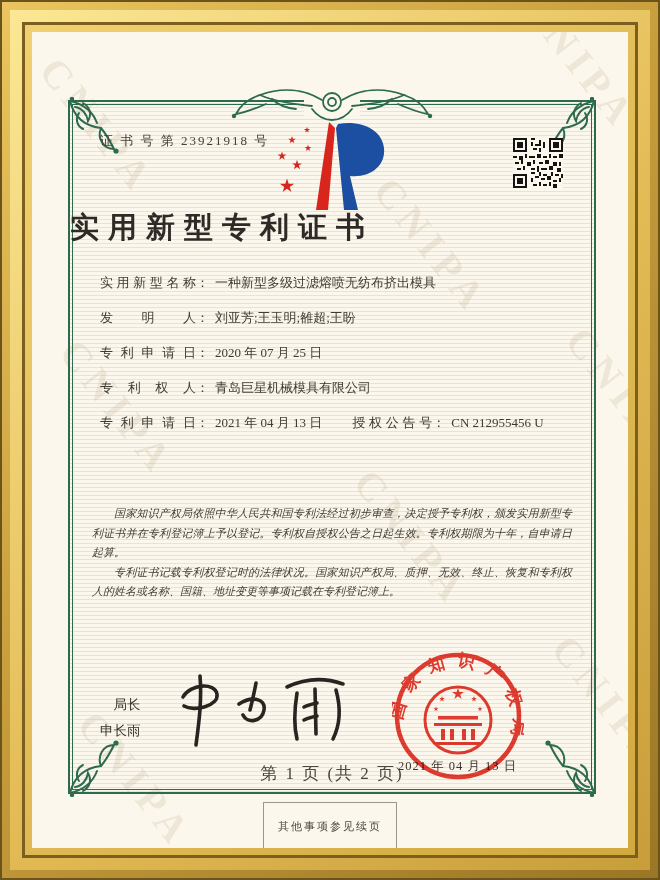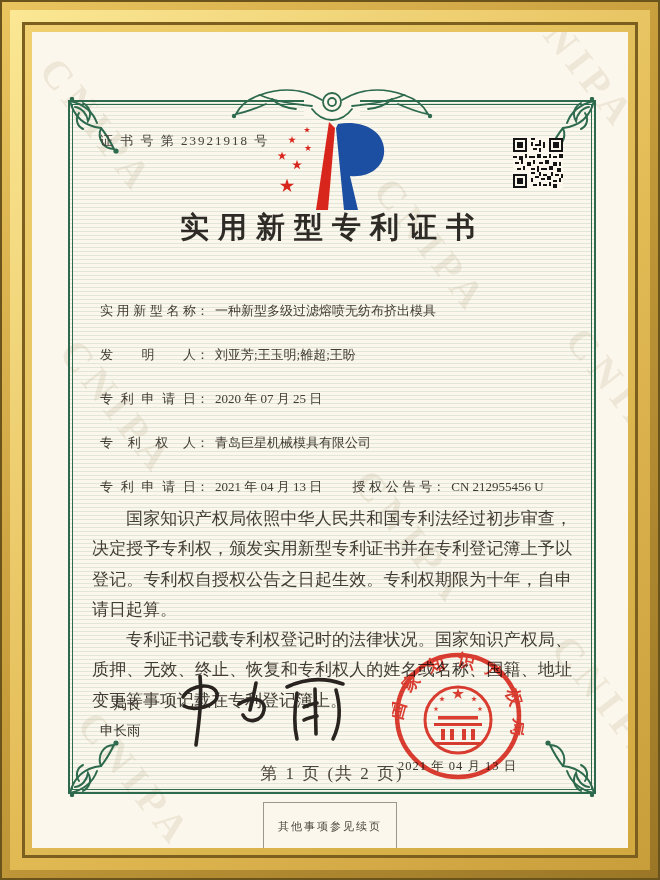--- a/index.html
+++ b/index.html
@@ -26,32 +26,32 @@
   .corner{position:absolute;width:62px;height:62px;}
   .c-bl{left:-5px;bottom:-5px;}
   .c-br{right:-5px;bottom:-5px;transform:scaleX(-1);}
   .c-tl{left:-5px;top:-5px;transform:scaleY(-1);}
   .c-tr{right:-5px;top:-5px;transform:scale(-1,-1);}
   .content{position:absolute;inset:0;}
   
   .certno{position:absolute;left:30px;top:30px;font-size:13px;letter-spacing:2px;color:#45403a;}
   .logo{position:absolute;left:196px;top:16px;}
   .qr{position:absolute;left:443px;top:36px;}
-  .title{position:absolute;left:0;right:0;top:106px;text-align:center;font-size:29px;
+  .title{position:absolute;left:0;right:0;top:106px;font-size:29px;
          font-weight:bold;letter-spacing:9px;color:#2e2a26;}
   
   .fields{position:absolute;left:30px;right:24px;top:172px;font-size:13px;color:#3f3a33;}
-  .frow{height:16px;margin-bottom:19px;white-space:nowrap;margin-top:28px;}
+  .frow{height:16px;margin-bottom:19px;white-space:nowrap;}
   .lbl{display:inline-block;width:96px;text-align:justify;text-align-last:justify;vertical-align:top;}
   .lbl2{display:inline-block;width:80px;text-align:justify;text-align-last:justify;vertical-align:top;font-family:Liberation Serif, serif;}
   .colon{display:inline-block;margin-right:6px;}
   .gsep{display:inline-block;width:30px;}
   
-  .paras{position:absolute;left:22px;right:22px;top:402px;font-size:17px;line-height:1.78;
-         color:#413c35;text-align:justify;}
+  .paras{position:absolute;left:22px;right:22px;top:402px;font-size:11px;line-height:1.78;
+         color:#413c35;text-align:justify;font-style:italic;}
   .paras p{margin:0;text-indent:2em;}
   
   .official{position:absolute;left:30px;top:590px;font-size:13.5px;color:#37332d;line-height:26px;text-align:right;}
   .sig{position:absolute;left:100px;top:568px;}
   .sealwrap{position:absolute;left:322px;top:548px;width:132px;height:132px;}
   .sealwrap svg{mix-blend-mode:multiply;opacity:.93;position:relative;z-index:2;}
   .sealdate{position:absolute;left:328px;top:656px;width:160px;font-size:12.5px;color:#3a352e;
             letter-spacing:1px;z-index:1;}
   .pagenum{position:absolute;left:0;right:0;top:660px;text-align:center;font-size:17px;
            color:#4a453e;letter-spacing:2px;}

